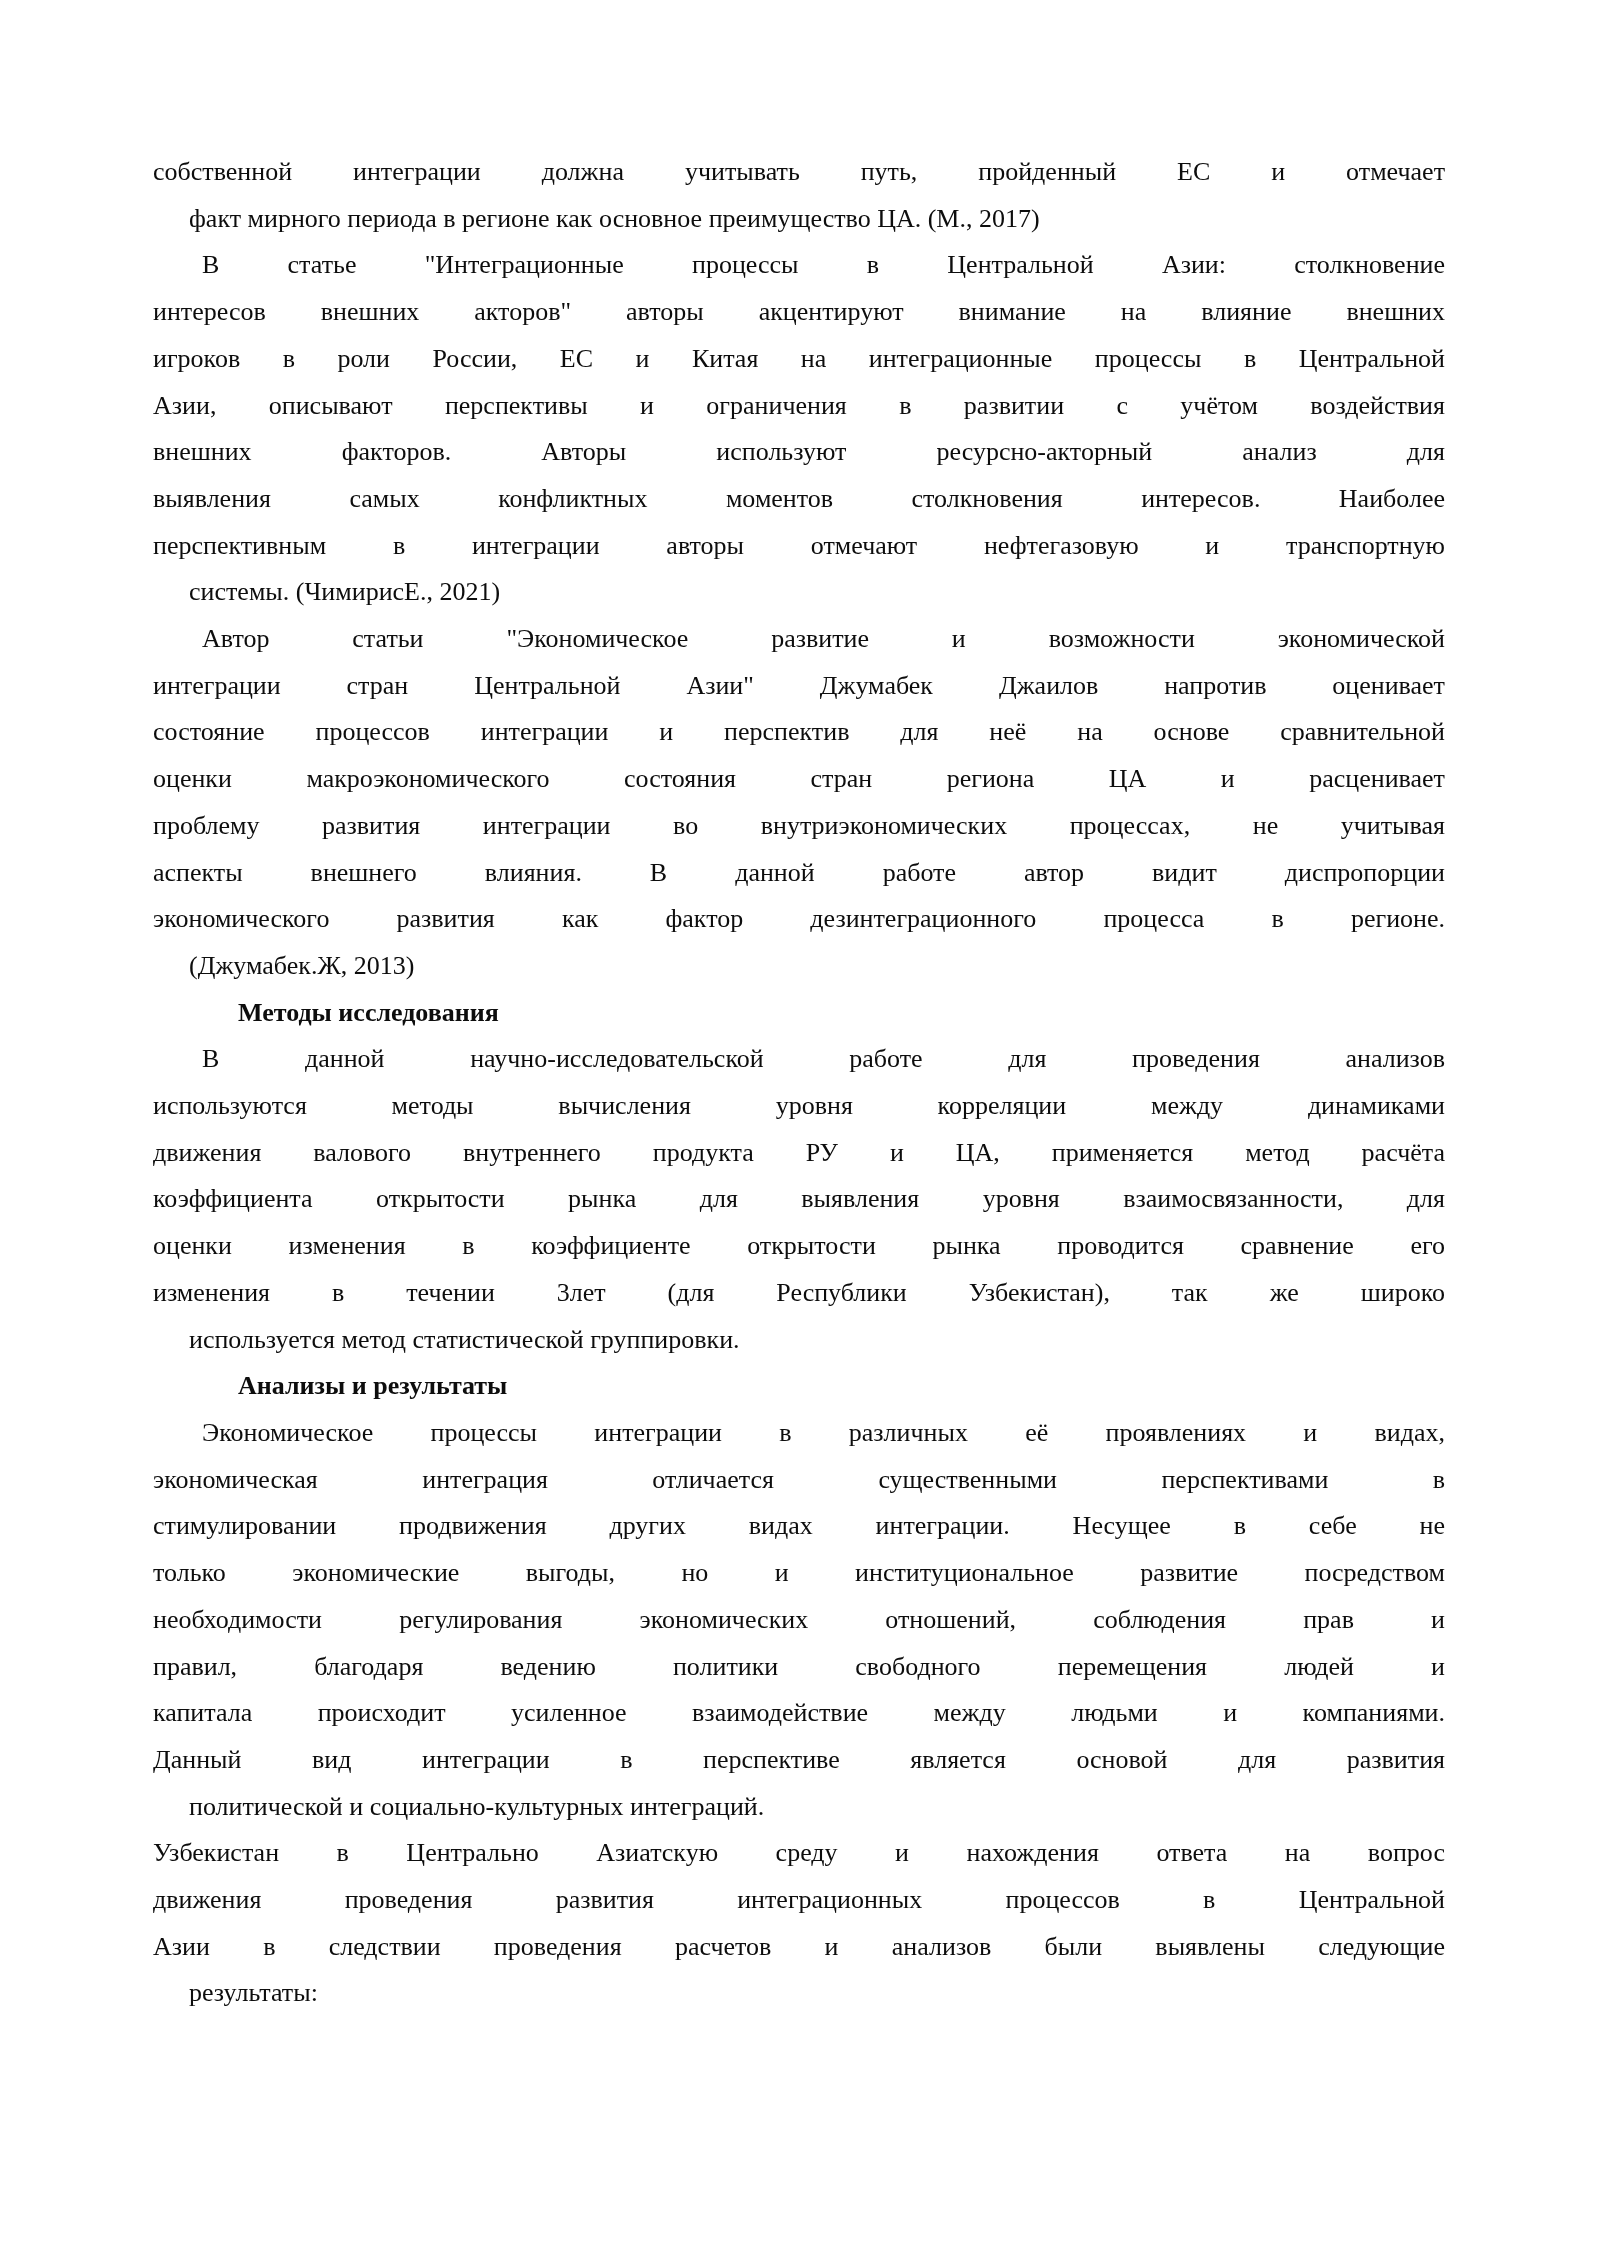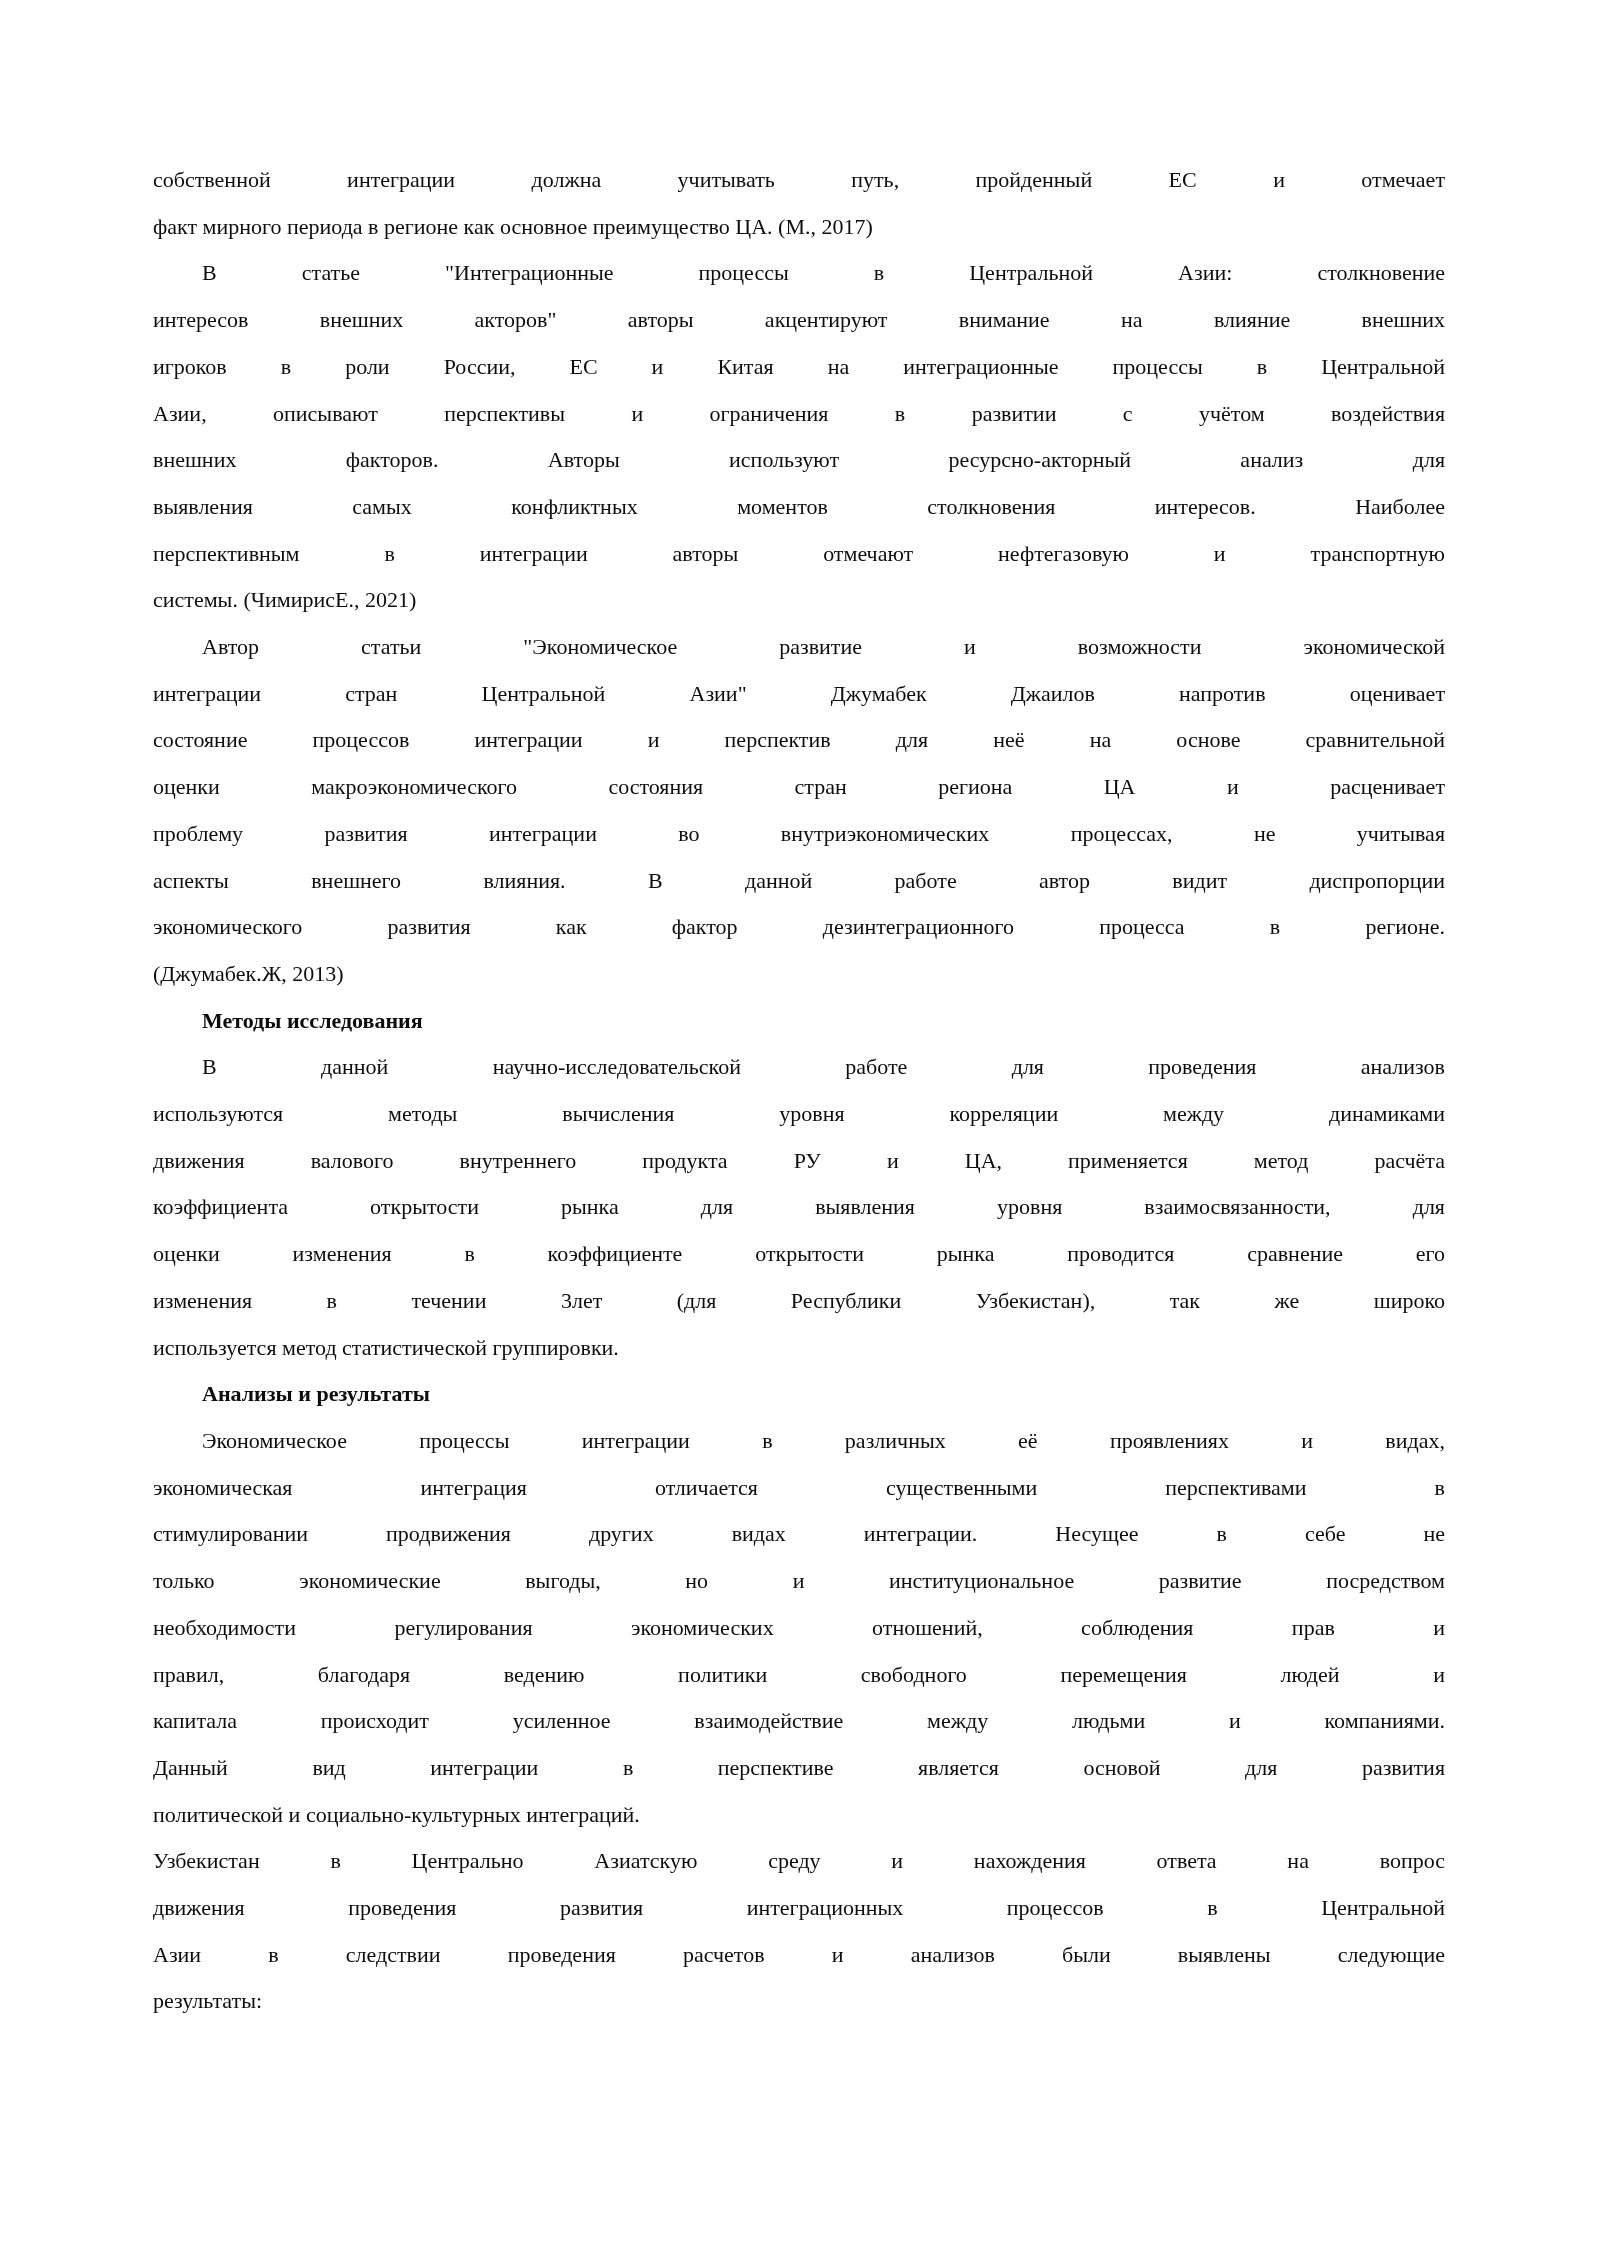--- a/index.html
+++ b/index.html
@@ -11,33 +11,34 @@
     width: 1600px;
     height: 2262px;
     position: relative;
     overflow: hidden;
     font-family: "Liberation Serif", "DejaVu Serif", serif;
     color: #0d0d0d;
   }
   .page-content {
     position: absolute;
     left: 153px;
-    top: 157px;
+    top: 149px;
     width: 1292px;
-    font-size: 22px;
+    font-size: 26px;
     line-height: 46.7px;
   }
   .para { margin: 0; padding: 0; }
   .line {
     text-align: justify;
     text-align-last: justify;
     white-space: normal;
   }
   .line.last {
     text-align-last: left;
+    margin-left: 36px;
   }
   .para.indent .line.first {
     text-indent: 49px;
   }
   .para.heading .line {
     font-weight: bold;
     text-align-last: left;
   }
 </style>
 </head>

